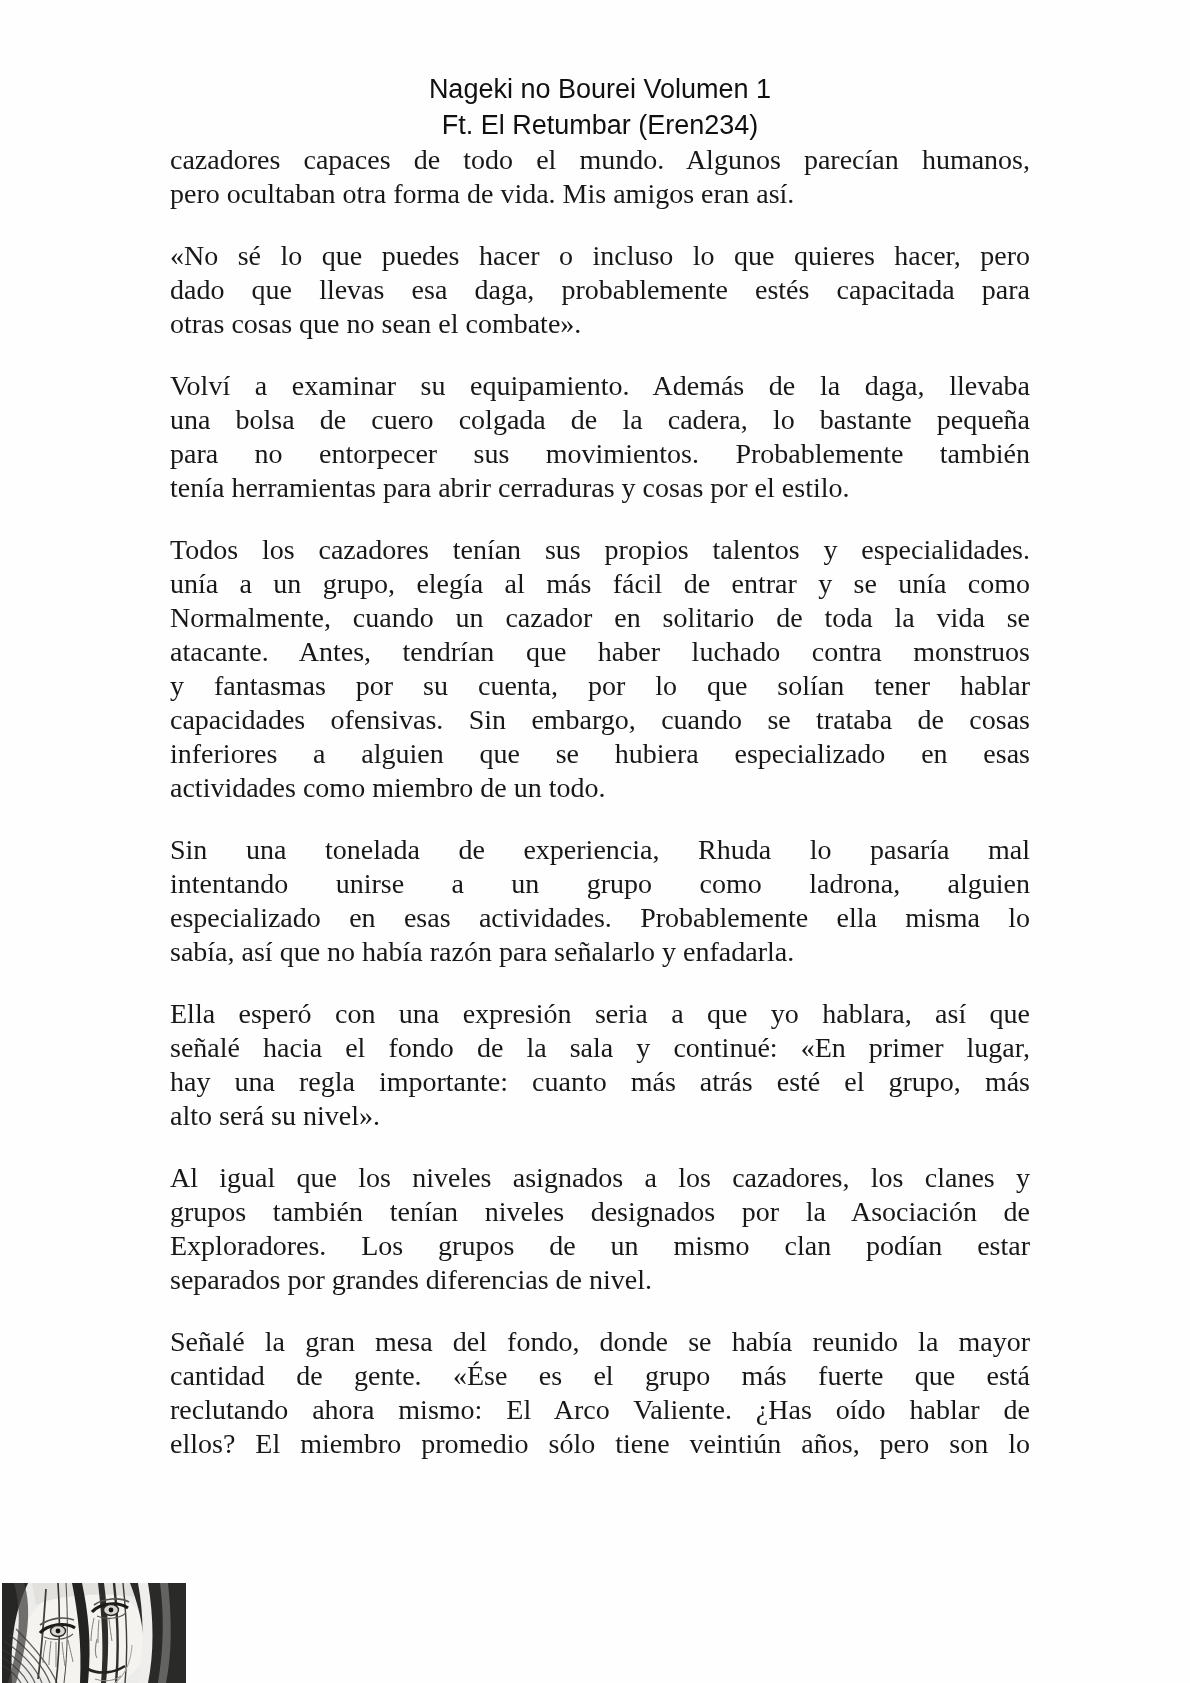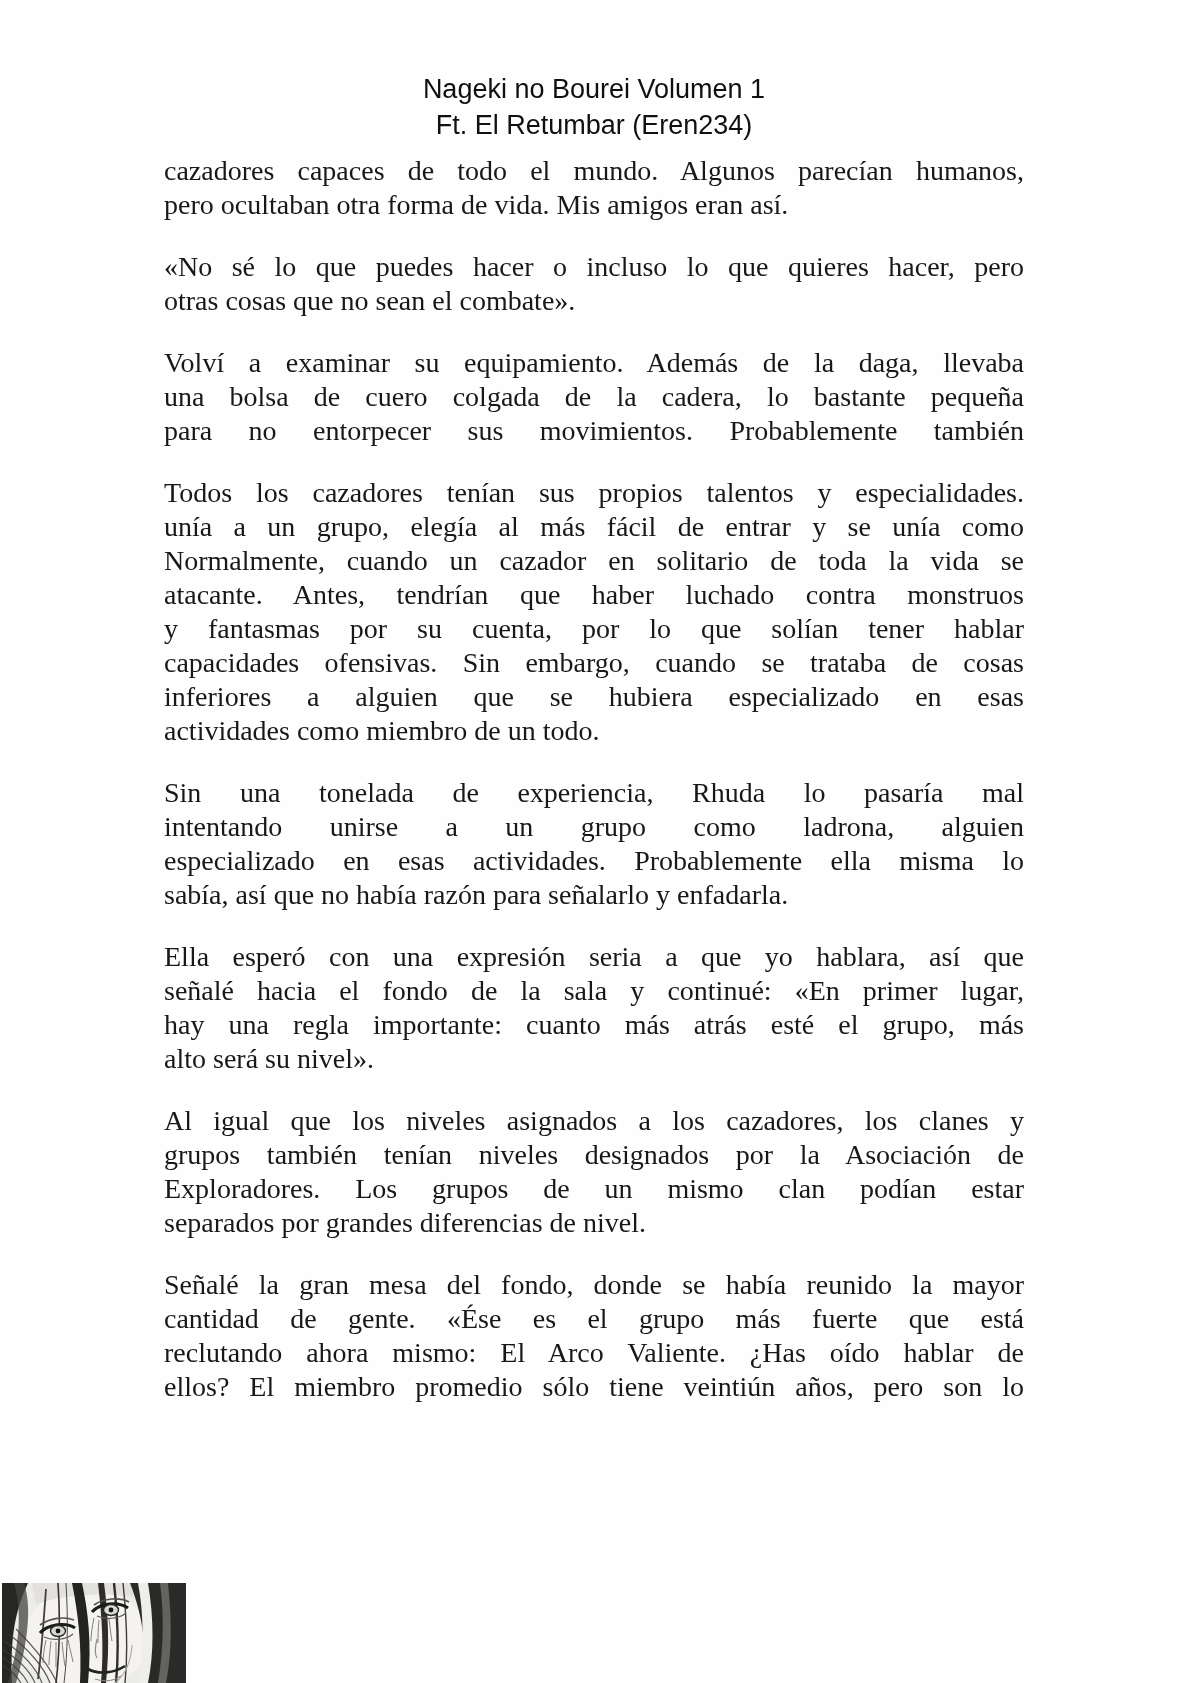--- a/index.html
+++ b/index.html
@@ -8,32 +8,32 @@
     width: 1190px;
     height: 1683px;
     margin: 0 auto;
     background: #fefefe;
     overflow: hidden;
     font-family: "Liberation Serif", "DejaVu Serif", serif;
     color: #181818;
   }
   .content {
     position: absolute;
-    left: 164px;
+    left: 170px;
     top: 71px;
     width: 860px;
   }
   .doc-header {
     text-align: center;
     font-family: "Liberation Sans", "DejaVu Sans", sans-serif;
     font-size: 27px;
     line-height: 36px;
     color: #101010;
   }
-  .doc-body { margin-top: 11px; }
+  .doc-body { margin-top: 0; }
   .para { margin: 0 0 28px 0; }
   .para:last-child { margin-bottom: 0; }
   .line {
     font-size: 28px;
     line-height: 34px;
     height: 34px;
     overflow: hidden;
     text-align: justify;
     text-align-last: justify;
     white-space: normal;
@@ -59,26 +59,28 @@
       <div>Nageki no Bourei Volumen 1</div>
       <div>Ft. El Retumbar (Eren234)</div>
     </div>
     <div class="doc-body">
         <div class="para">
           <div class="line"><span class="reg">cazadores capaces de todo el mundo. Algunos parecían humanos,</span></div>
           <div class="line last"><span class="reg">pero ocultaban otra forma de vida. Mis amigos eran así.</span></div>
         </div>
         <div class="para">
           <div class="line"><span class="em">«No sé lo que puedes hacer o incluso lo que quieres hacer, pero</span></div>
+          <div class="line"><span class="em">dado que llevas esa daga, probablemente estés capacitada para</span></div>
           <div class="line last"><span class="em">otras cosas que no sean el combate».</span></div>
         </div>
         <div class="para">
           <div class="line"><span class="reg">Volví a examinar su equipamiento. Además de la daga, llevaba</span></div>
           <div class="line"><span class="reg">una bolsa de cuero colgada de la cadera, lo bastante pequeña</span></div>
           <div class="line"><span class="reg">para no entorpecer sus movimientos. Probablemente también</span></div>
+          <div class="line last"><span class="reg">tenía herramientas para abrir cerraduras y cosas por el estilo.</span></div>
         </div>
         <div class="para">
           <div class="line"><span class="reg">Todos los cazadores tenían sus propios talentos y especialidades.</span></div>
           <div class="line"><span class="reg">unía a un grupo, elegía al más fácil de entrar y se unía como</span></div>
           <div class="line"><span class="reg">Normalmente, cuando un cazador en solitario de toda la vida se</span></div>
           <div class="line"><span class="reg">atacante. Antes, tendrían que haber luchado contra monstruos</span></div>
           <div class="line"><span class="reg">y fantasmas por su cuenta, por lo que solían tener hablar</span></div>
           <div class="line"><span class="reg">capacidades ofensivas. Sin embargo, cuando se trataba de cosas</span></div>
           <div class="line"><span class="reg">inferiores a alguien que se hubiera especializado en esas</span></div>
           <div class="line last"><span class="reg">actividades como miembro de un todo.</span></div>

